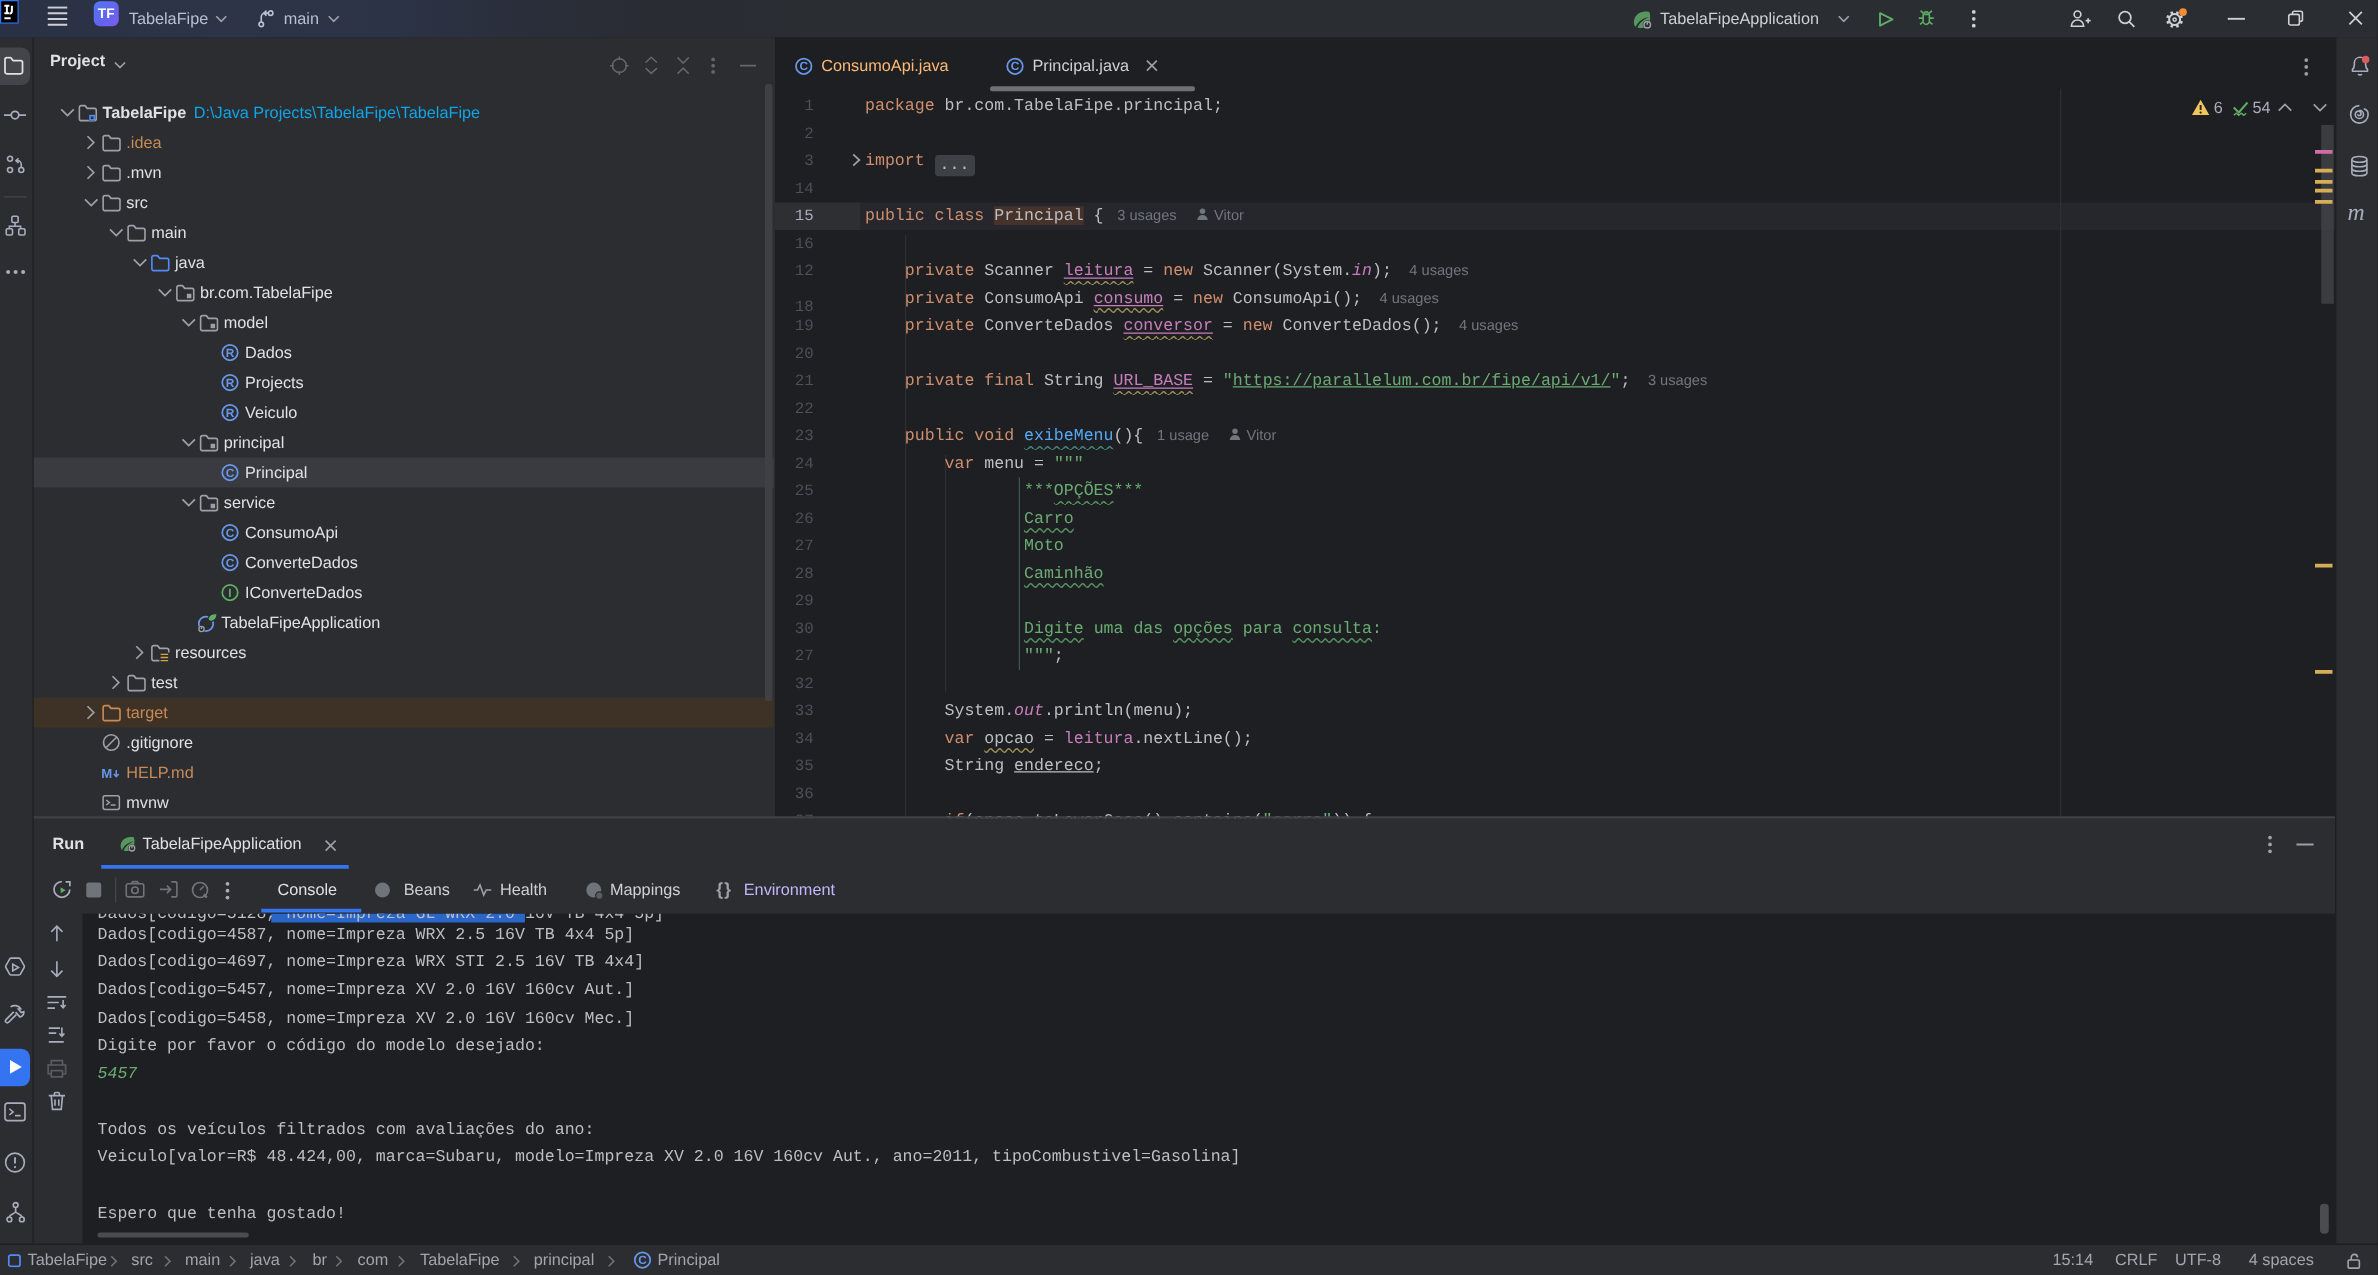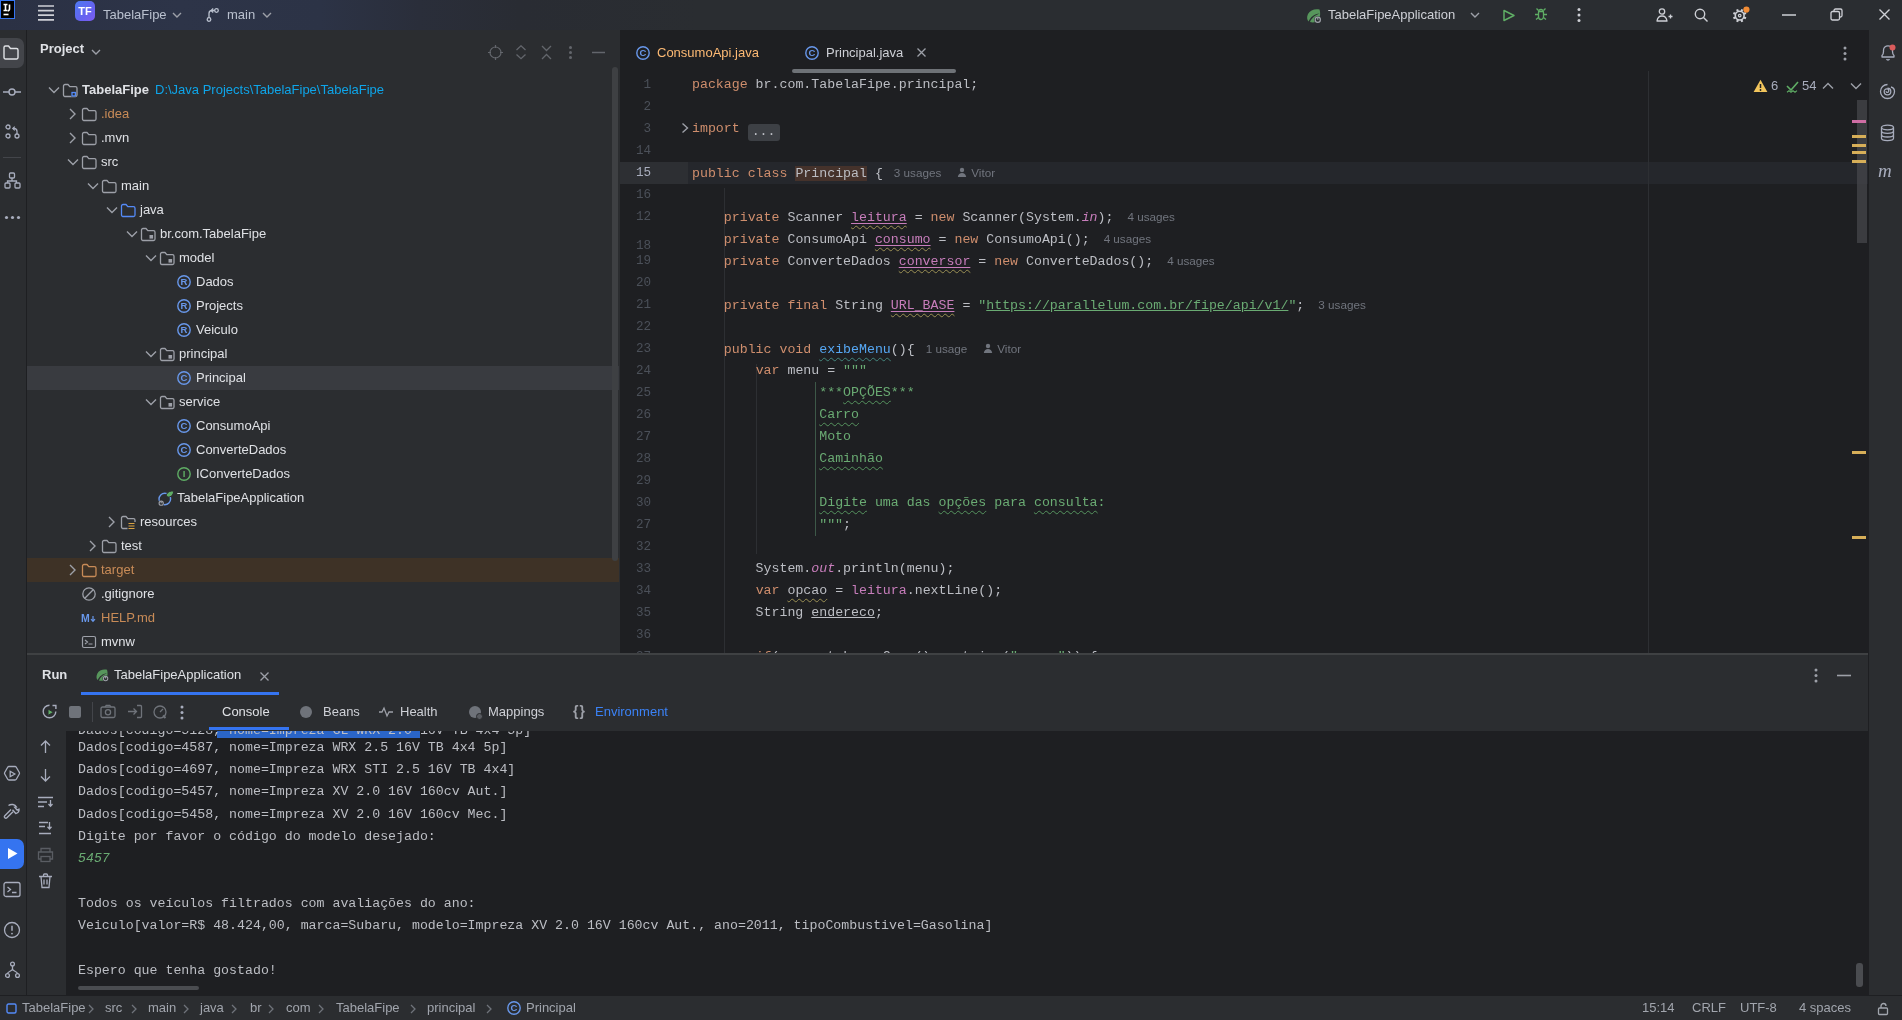--- a/index.html
+++ b/index.html
@@ -653,21 +653,21 @@
   <div class="ab" style="left:273px;top:51px;width:12px;height:12px;background:#6f737a;border-radius:50%"></div>
   <div class="ab" style="left:296px;top:49px;color:#ced0d6;font-size:13px">Beans</div>
   <svg class="ab" style="left:351px;top:50px" width="16" height="14" viewBox="0 0 16 14">
       <path d="M1 7h3l2-4 3 8 2-4h4" fill="none" stroke="#9da0a8" stroke-width="1.3"></path>
     </svg>
   <div class="ab" style="left:373px;top:49px;color:#ced0d6;font-size:13px">Health</div>
   <div class="ab" style="left:442px;top:51px;width:12px;height:12px;background:#6f737a;border-radius:50%"></div>
   <div class="ab" style="left:449px;top:58px;width:7px;height:7px;background:#585b60;border-radius:50%;border:1px solid #2b2d30"></div>
   <div class="ab" style="left:461px;top:49px;color:#ced0d6;font-size:13px">Mappings</div>
   <div class="ab" style="left:546px;top:48px;color:#9da0a8;font-size:14px;font-weight:bold;letter-spacing:1px">{}</div>
-  <div class="ab" style="left:568px;top:49px;color:#3b82f6;font-size:13px">Environment</div>
+  <div class="ab" style="left:568px;top:49px;color:#c4b5fd;font-size:13px">Environment</div>
 
   <svg class="ab" style="left:11px;top:84px" width="15" height="16" viewBox="0 0 15 16" fill="none" stroke="#a8adbd" stroke-width="1.3">
       <path d="M7.5 14V2M3 6.5L7.5 2 12 6.5"></path>
     </svg>
   <svg class="ab" style="left:11px;top:112px" width="15" height="16" viewBox="0 0 15 16" fill="none" stroke="#a8adbd" stroke-width="1.3">
       <path d="M7.5 2v12M3 9.5L7.5 14 12 9.5"></path>
     </svg>
   <svg class="ab" style="left:10px;top:140px" width="17" height="14" viewBox="0 0 17 14" fill="none" stroke="#a8adbd" stroke-width="1.3">
       <path d="M1 2.5h15M1 7h9M1 11.5h6"></path>
       <path d="M13.5 5v6M11.5 9l2 2.2 2-2.2"></path>

